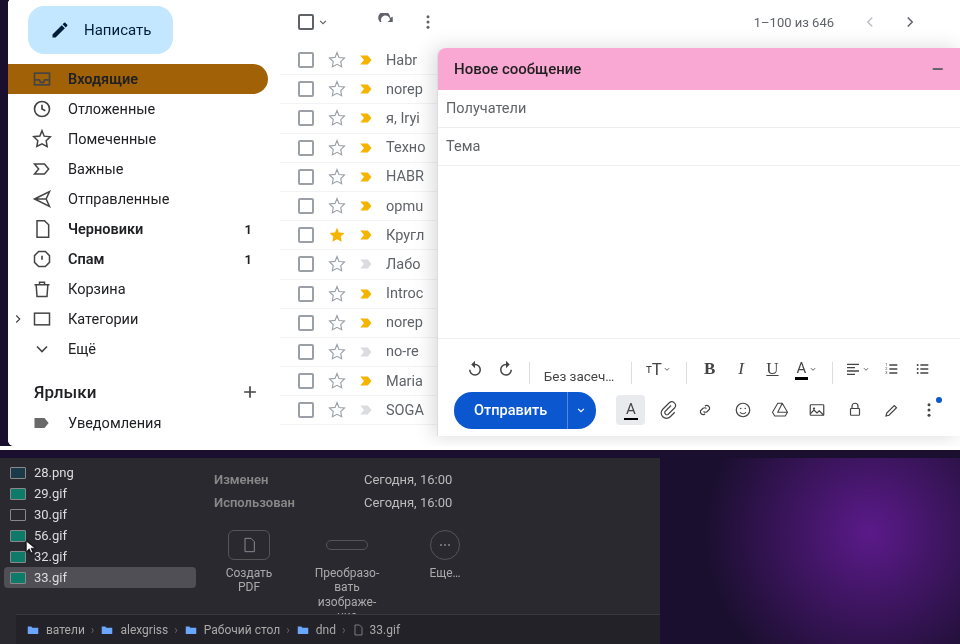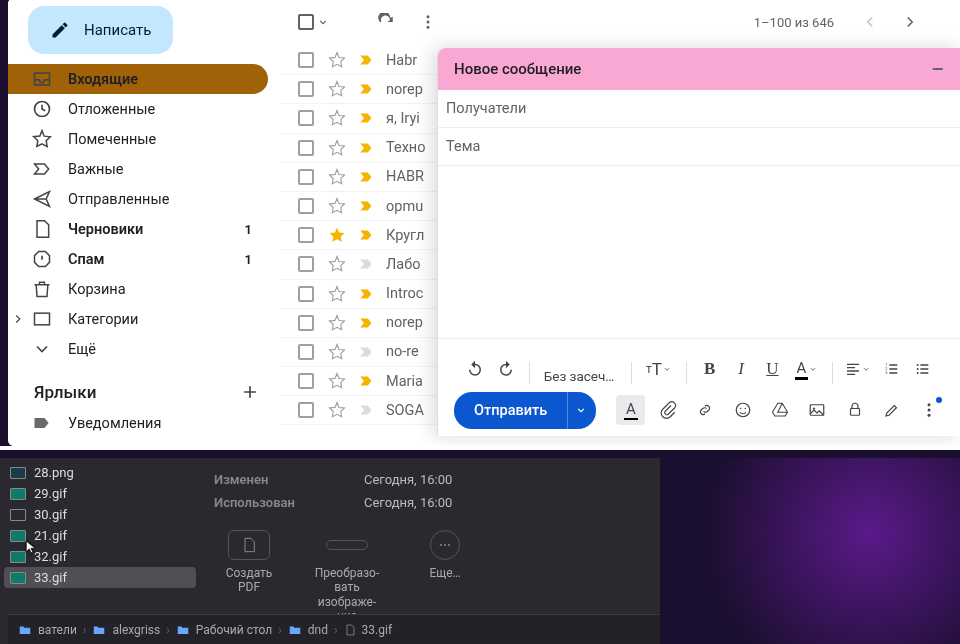--- a/index.html
+++ b/index.html
@@ -79,21 +79,21 @@
   .file-thumb.gif { background:#0e7a6a; }
   .file-thumb.outline { background:transparent; }
   .cursor-arrow { position:absolute; left:24px; top:82px; width:14px;height:14px;color:#fff;filter:drop-shadow(0 0 1px #000);}
   .preview-col { flex:1; padding: 10px 14px; position:relative; }
   .meta-row { display:flex;gap:30px;padding:4px 0;font-size:13px;color:#bbb; }
   .meta-row .meta-label { width:120px;color:#888;font-weight:600; }
   .preview-actions { display:flex;gap:28px;margin-top:16px; }
   .pa-item { display:flex;flex-direction:column;align-items:center;gap:6px;font-size:12px;color:#aaa;text-align:center;line-height:1.2; width:70px;}
   .pa-icon { width:42px;height:30px;border:1px solid #555;border-radius:6px;display:flex;align-items:center;justify-content:center;color:#888; }
   .pa-pill { width:42px;height:10px;border:1px solid #555;border-radius:5px; margin-top:10px;margin-bottom:10px;}
-  .breadcrumb { position:absolute;bottom:0;left:8px;right:0;height:30px;background:#232228;display:flex;align-items:center;padding:0 10px;gap:6px;font-size:12px;color:#aaa;border-top:1px solid #3a3940; }
+  .breadcrumb { position:absolute;bottom:0;left:16px;right:0;height:30px;background:#232228;display:flex;align-items:center;padding:0 10px;gap:6px;font-size:12px;color:#aaa;border-top:1px solid #3a3940; }
   .bc-seg { display:flex;align-items:center;gap:6px; }
   .bc-sep { color:#666; }
   .bc-folder-icon{width:14px;height:14px;color:#6aa6ff;}
   .bc-file-icon{width:12px;height:12px;color:#999;}
 
   
   .gap-strip { position:absolute;top:446px;left:0;right:0;height:12px;background:linear-gradient(#fff 0 4px, #1a0f2e 4px);}
 
   svg { display:block; }
 </style>
@@ -611,21 +611,21 @@
         <div class="file-item">
           <div class="file-thumb gif"></div>
           <span>29.gif</span>
         </div>
         <div class="file-item">
           <div class="file-thumb outline"></div>
           <span>30.gif</span>
         </div>
         <div class="file-item">
           <div class="file-thumb gif"></div>
-          <span>21.gif</span>
+          <span>56.gif</span>
         </div>
         <div class="file-item">
           <div class="file-thumb gif"></div>
           <span>32.gif</span>
         </div>
         <div class="file-item sel">
           <div class="file-thumb gif"></div>
           <span>33.gif</span>
         </div>
       </div>

